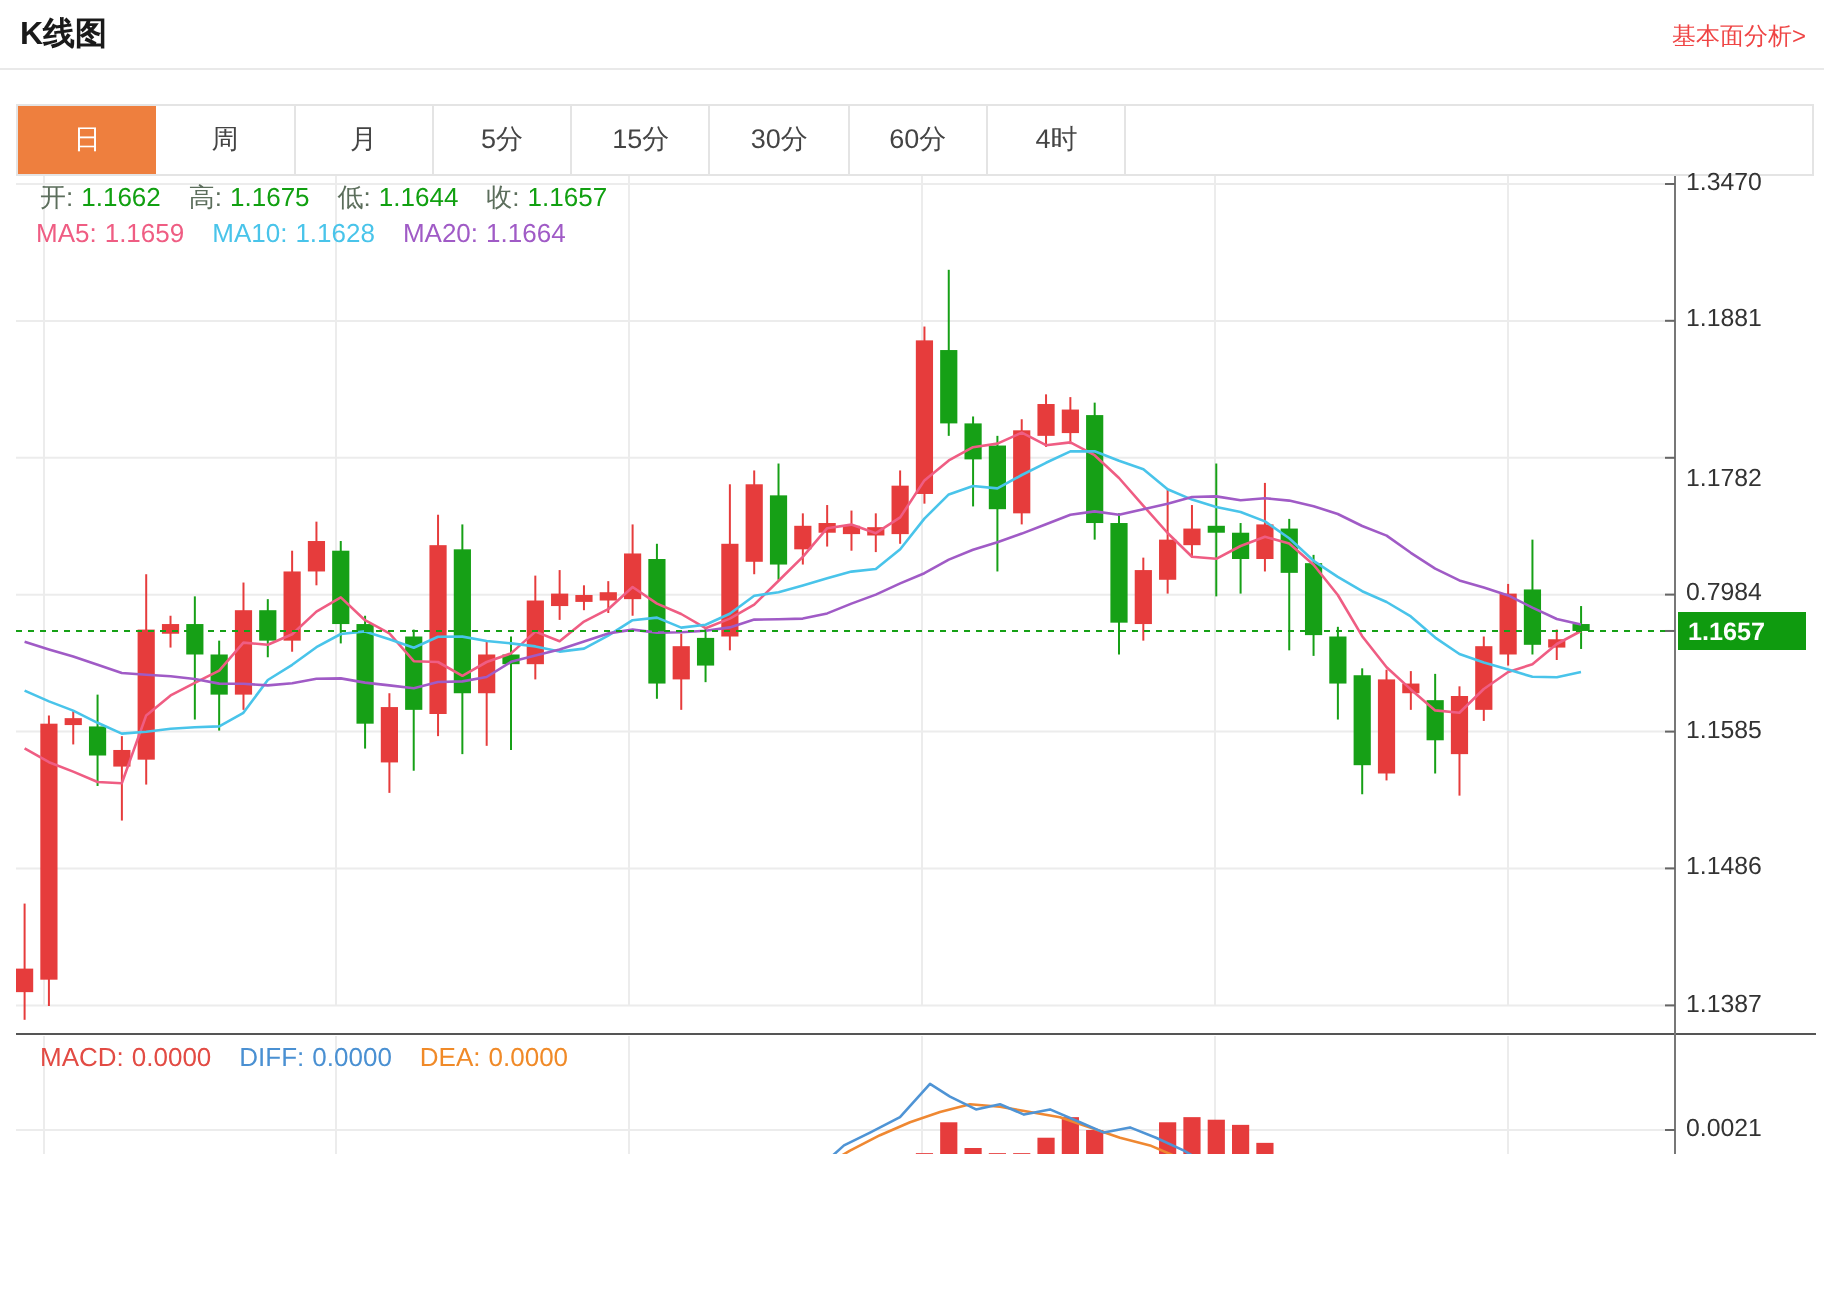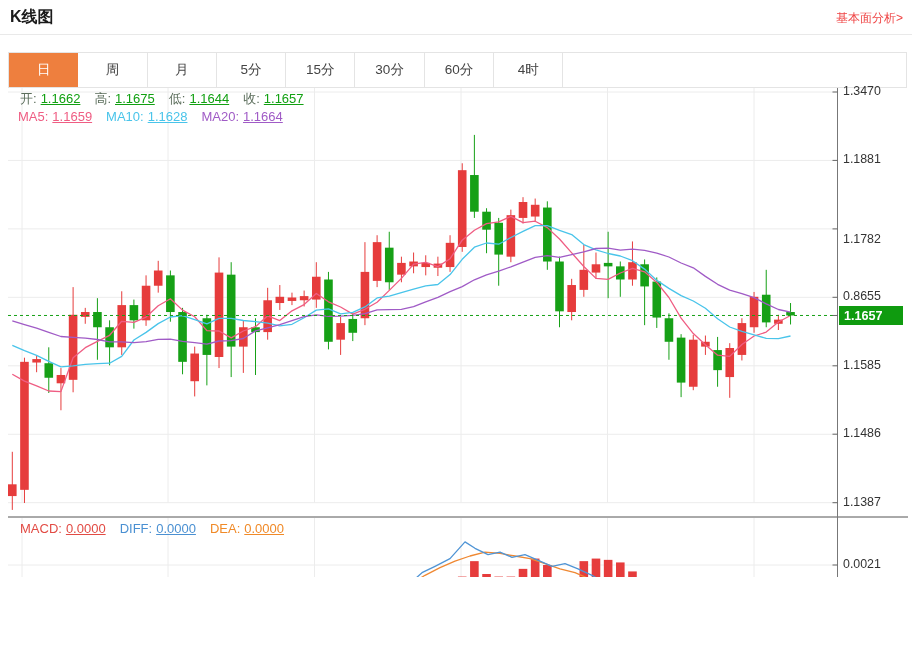--- a/index.html
+++ b/index.html
@@ -11,21 +11,21 @@
   .tabbar{position:absolute;left:8px;top:52px;width:899px;height:36px;display:flex;
           border:1px solid #e4e4e4;box-sizing:border-box;}
   .tab{width:69.3px;height:100%;display:flex;align-items:center;justify-content:center;
        font-size:13.5px;color:#444;border-right:1px solid #e4e4e4;box-sizing:border-box;
        cursor:pointer;background:#fff;}
   .tab.selected{color:#fff;font-weight:normal;border-right:none;}
   .tab-filler{flex:1;background:#fff;}
   svg{position:absolute;left:0;top:0;}
   .legend{position:absolute;font-size:13px;white-space:nowrap;}
   .legend span{margin-right:4px;}
-  .legend .gap{margin-right:14px;text-decoration:underline;}
+  .legend .gap{margin-right:14px;}
   .ylab{position:absolute;left:843px;font-size:12.4px;color:#333;}
   .price-badge{position:absolute;left:839px;top:306px;width:64px;height:19px;background:#0f9b0f;
                color:#fff;font-size:12.6px;font-weight:bold;display:flex;align-items:center;
                padding-left:5px;box-sizing:border-box;}
 </style>
 </head>
 <body>
 
 <div class="page">
   <div class="title">K线图</div>
@@ -281,21 +281,21 @@
       <line x1="832.5" y1="635.7" x2="837.5" y2="635.7" stroke="#666" stroke-width="1"></line>
     </svg>
 
   <div class="legend" id="legend-ohlc" style="left:20px;top:90px;"><span style="color: rgb(92, 110, 92);">开:</span><span class="gap" style="color: rgb(17, 160, 17);">1.1662</span><span style="color: rgb(92, 110, 92);">高:</span><span class="gap" style="color: rgb(17, 160, 17);">1.1675</span><span style="color: rgb(92, 110, 92);">低:</span><span class="gap" style="color: rgb(17, 160, 17);">1.1644</span><span style="color: rgb(92, 110, 92);">收:</span><span class="gap" style="color: rgb(17, 160, 17);">1.1657</span></div>
   <div class="legend" id="legend-ma" style="left:18px;top:109px;"><span style="color: rgb(239, 93, 131);">MA5:</span><span class="gap" style="color: rgb(239, 93, 131);">1.1659</span><span style="color: rgb(73, 196, 234);">MA10:</span><span class="gap" style="color: rgb(73, 196, 234);">1.1628</span><span style="color: rgb(160, 91, 198);">MA20:</span><span class="gap" style="color: rgb(160, 91, 198);">1.1664</span></div>
   <div class="legend" id="legend-macd" style="left:20px;top:521px;"><span style="color: rgb(226, 75, 68);">MACD:</span><span class="gap" style="color: rgb(226, 75, 68);">0.0000</span><span style="color: rgb(74, 144, 210);">DIFF:</span><span class="gap" style="color: rgb(74, 144, 210);">0.0000</span><span style="color: rgb(240, 138, 40);">DEA:</span><span class="gap" style="color: rgb(240, 138, 40);">0.0000</span></div>
   <div id="ylabels">
       <div class="ylab" style="top: 84px;">1.3470</div>
       <div class="ylab" style="top: 152.45px;">1.1881</div>
       <div class="ylab" style="top: 232px;">1.1782</div>
-      <div class="ylab" style="top: 289.35px;">0.8655</div>
+      <div class="ylab" style="top: 289.35px;">0.7984</div>
       <div class="ylab" style="top: 357.8px;">1.1585</div>
       <div class="ylab" style="top: 426.25px;">1.1486</div>
       <div class="ylab" style="top: 494.7px;">1.1387</div>
       <div class="ylab" style="top: 557px;">0.0021</div>
       <div class="ylab" style="top: 627.7px;">-0.0034</div>
     </div>
   <div class="price-badge">1.1657</div>
 </div>
 
 </body></html>

